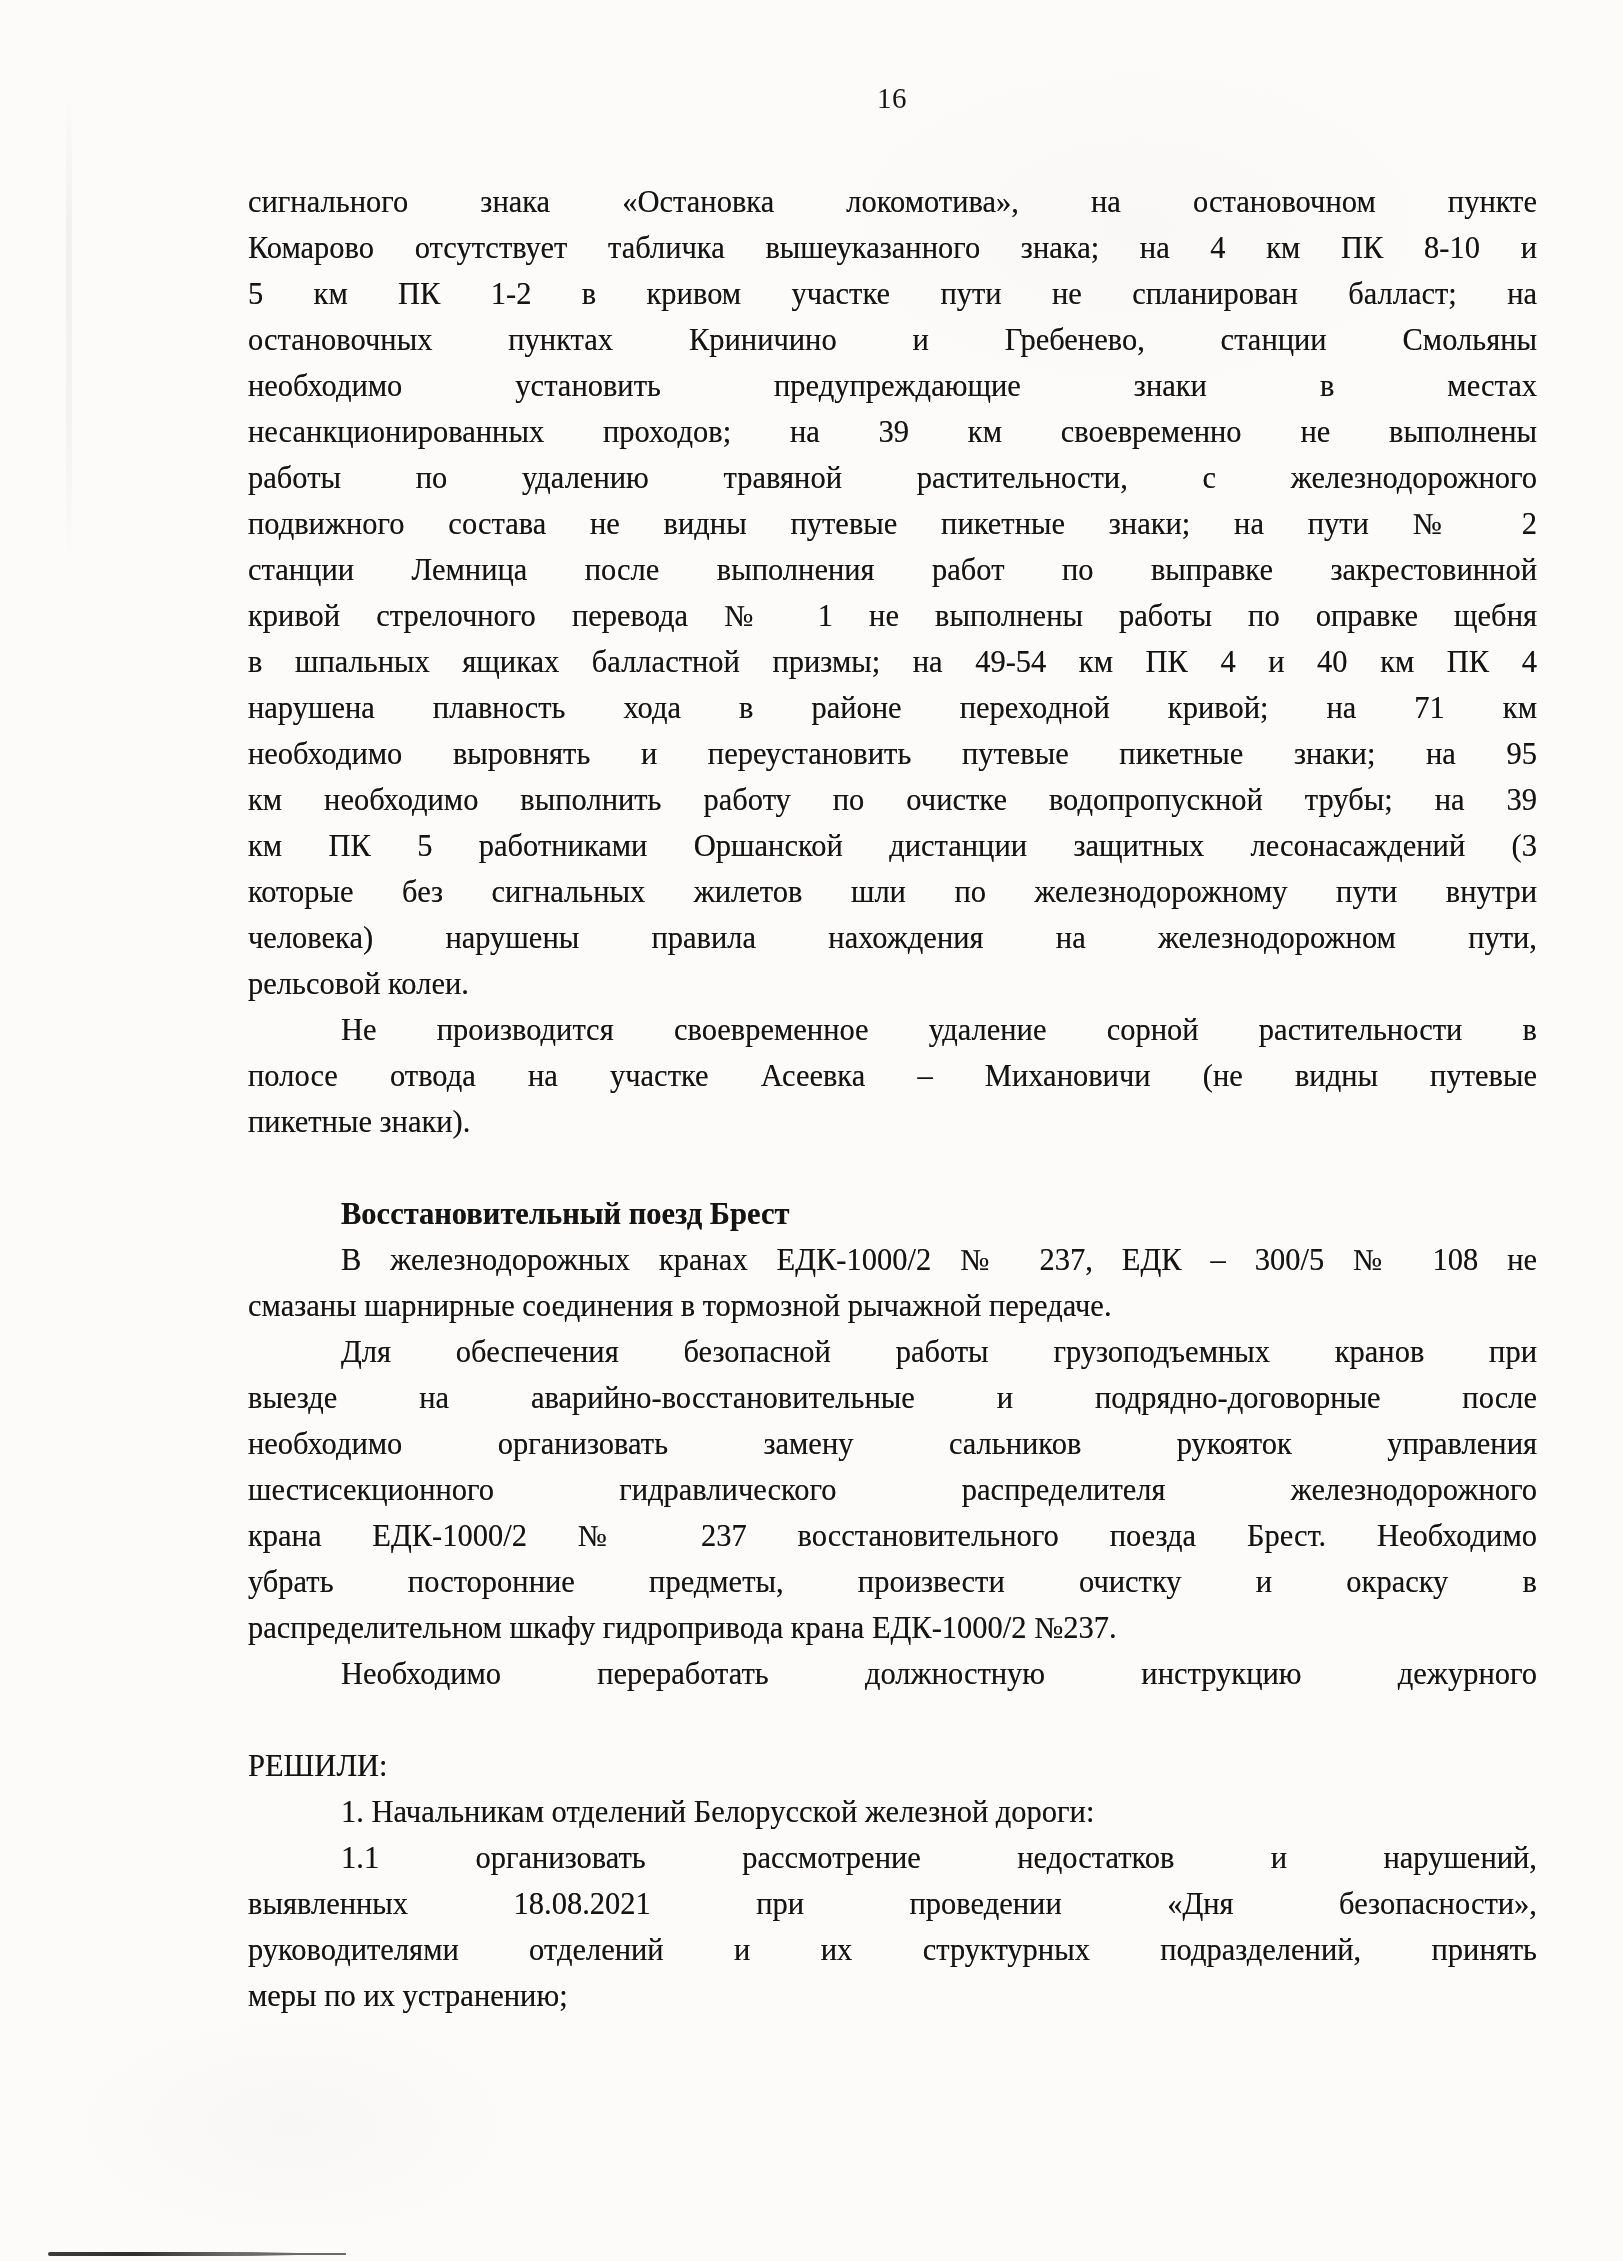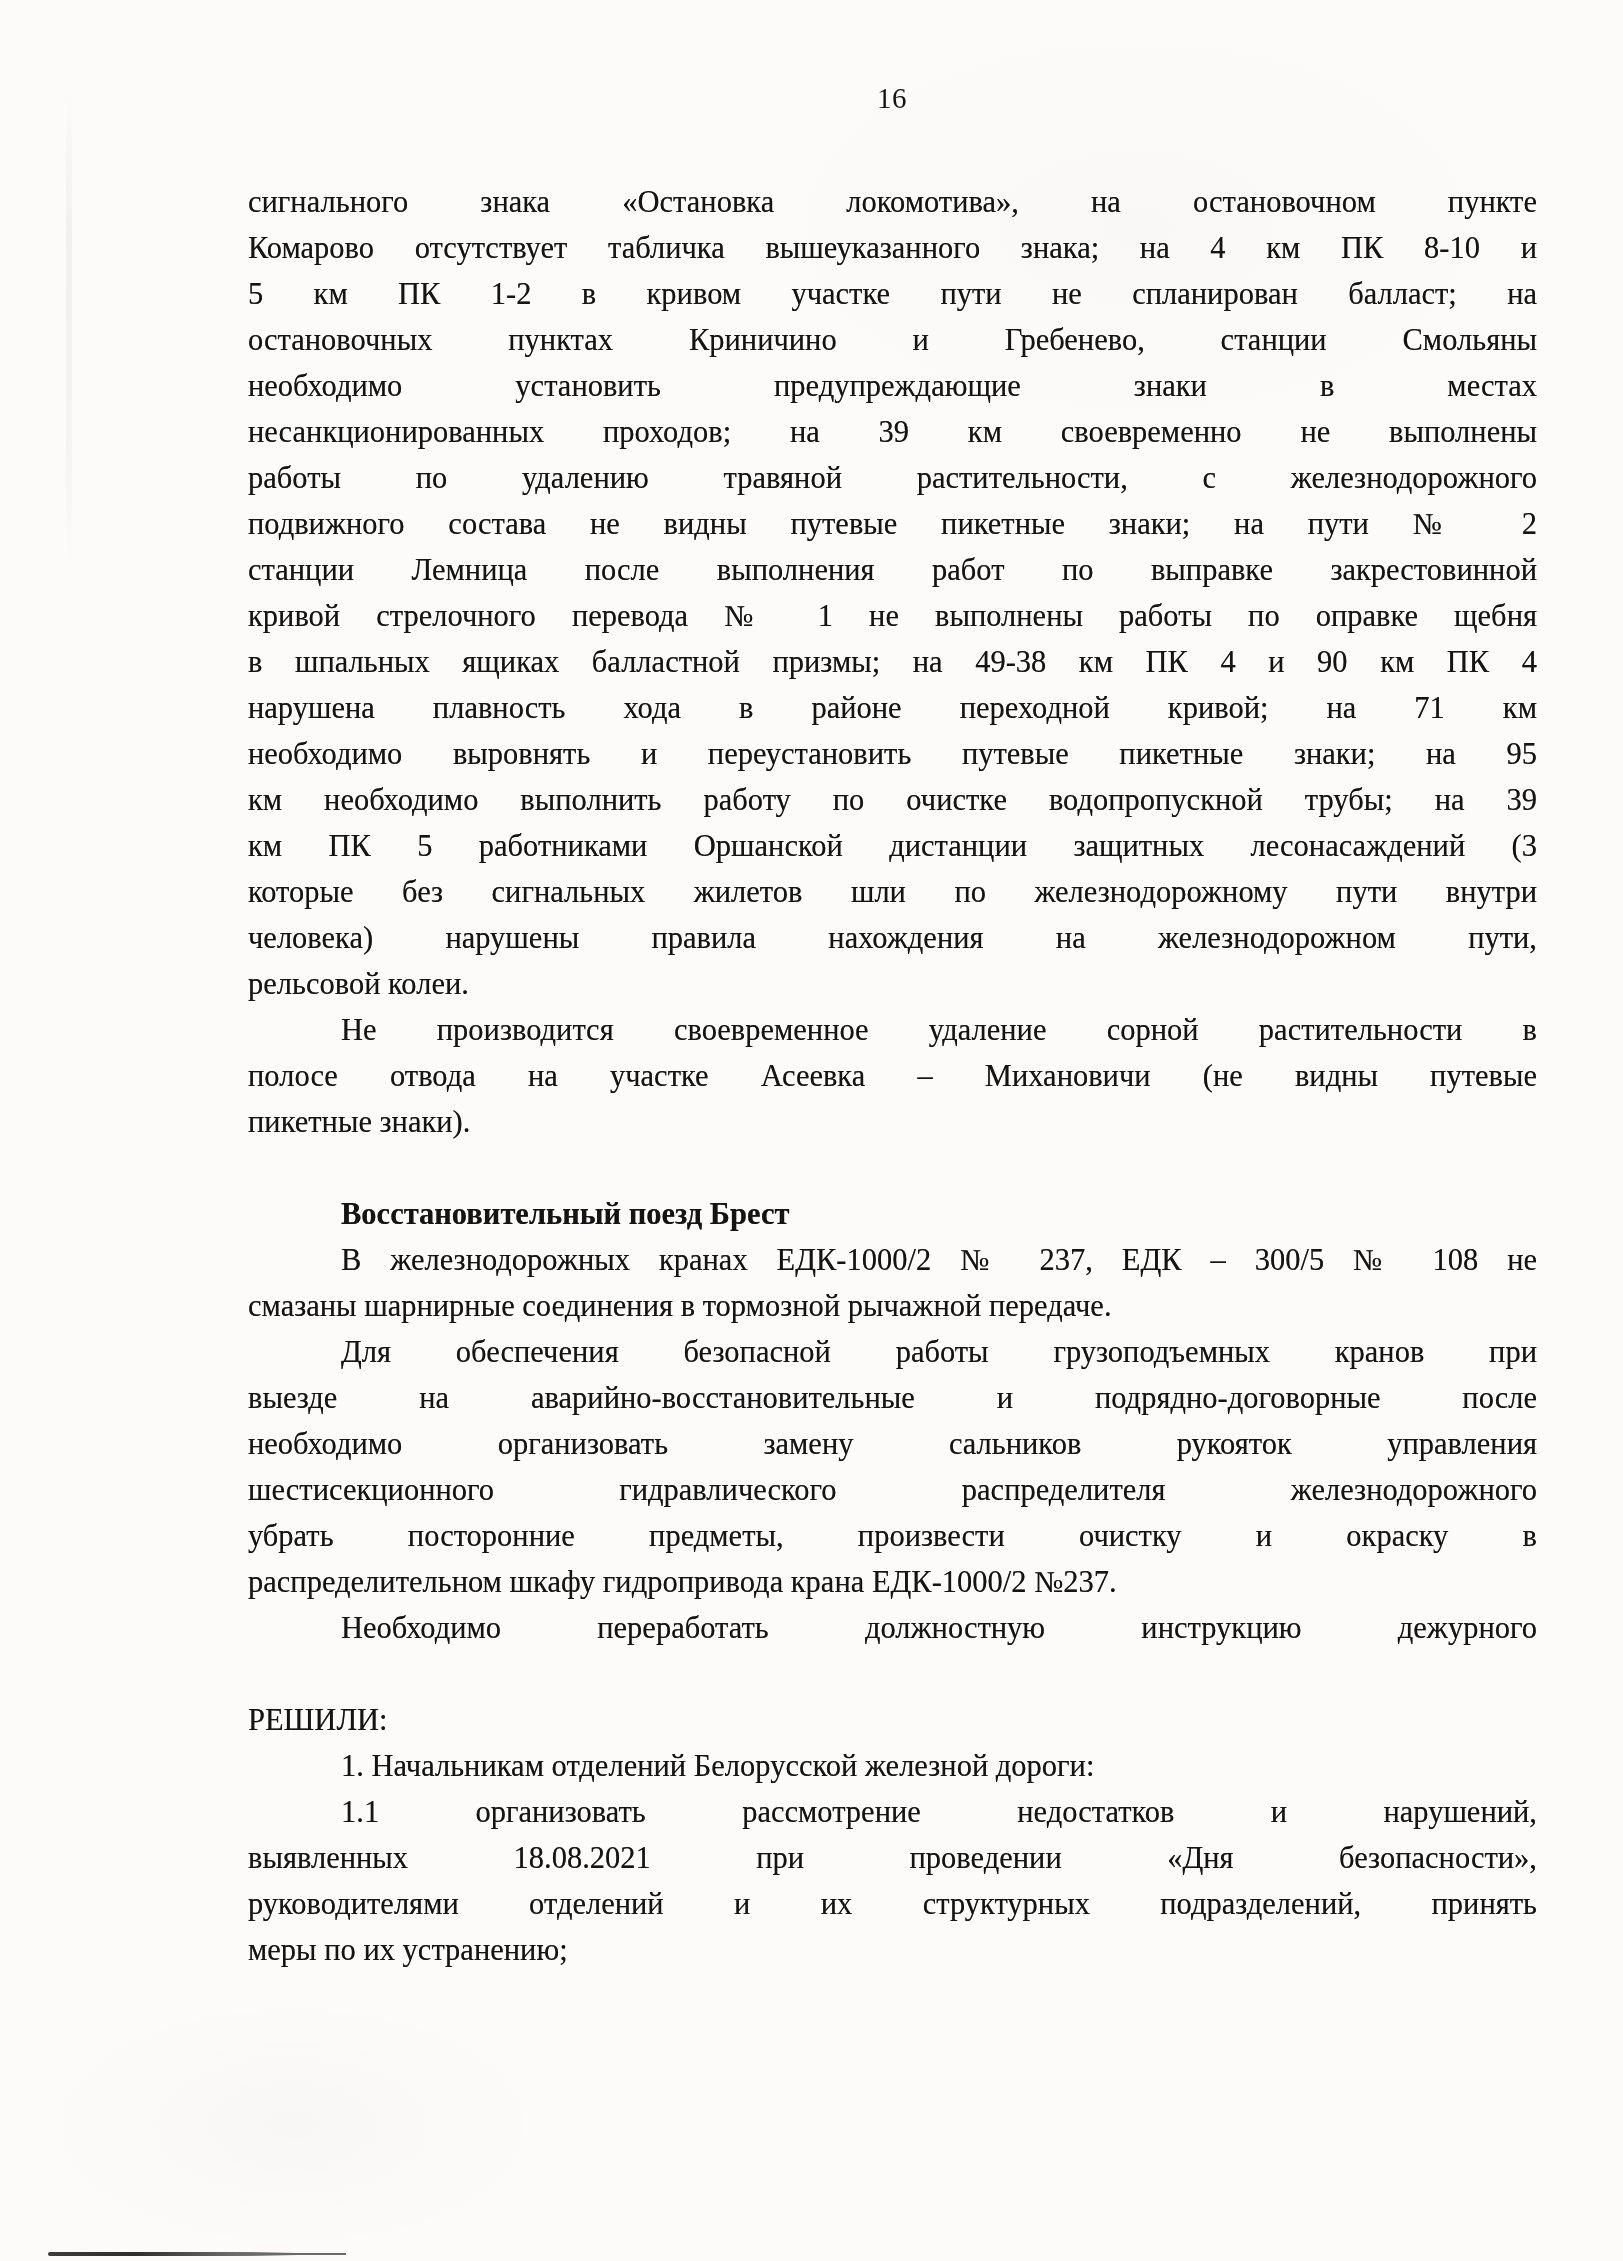--- a/index.html
+++ b/index.html
@@ -57,39 +57,40 @@
       <div class="line jl">сигнального знака «Остановка локомотива», на остановочном пункте</div>
       <div class="line jl">Комарово отсутствует табличка вышеуказанного знака;  на 4 км ПК 8-10 и</div>
       <div class="line jl">5 км ПК 1-2 в кривом участке пути не спланирован балласт; на</div>
       <div class="line jl">остановочных пунктах Криничино и Гребенево, станции Смольяны</div>
       <div class="line jl">необходимо установить предупреждающие знаки в местах</div>
       <div class="line jl">несанкционированных проходов; на 39 км своевременно не выполнены</div>
       <div class="line jl">работы по удалению травяной растительности, с железнодорожного</div>
       <div class="line jl">подвижного состава не видны путевые пикетные знаки; на пути № 2</div>
       <div class="line jl">станции Лемница после выполнения работ по выправке закрестовинной</div>
       <div class="line jl">кривой стрелочного перевода № 1 не выполнены работы по оправке щебня</div>
-      <div class="line jl">в шпальных ящиках балластной призмы; на 49-38 км ПК 4 и 90 км ПК 4</div>
+      <div class="line jl">в шпальных ящиках балластной призмы; на 49-54 км ПК 4 и 40 км ПК 4</div>
       <div class="line jl">нарушена плавность хода в районе переходной кривой; на 71 км</div>
       <div class="line jl">необходимо выровнять и переустановить путевые пикетные знаки;  на 95</div>
       <div class="line jl">км необходимо выполнить работу по очистке водопропускной трубы; на 39</div>
       <div class="line jl">км ПК 5 работниками Оршанской дистанции защитных лесонасаждений (3</div>
       <div class="line jl">которые без сигнальных жилетов шли по железнодорожному пути внутри</div>
       <div class="line jl">человека) нарушены правила нахождения на железнодорожном пути,</div>
       <div class="line ll">рельсовой колеи.</div>
       <div class="line jl indent">Не производится своевременное удаление сорной растительности в</div>
       <div class="line jl">полосе отвода на участке Асеевка – Михановичи (не видны путевые</div>
       <div class="line ll">пикетные знаки).</div>
       <div class="spacer"></div>
       <div class="line heading ll indent">Восстановительный поезд Брест</div>
       <div class="line jl indent">В железнодорожных кранах ЕДК-1000/2 № 237, ЕДК – 300/5 № 108 не</div>
       <div class="line ll">смазаны шарнирные соединения в тормозной рычажной передаче.</div>
       <div class="line jl indent">Для обеспечения безопасной работы грузоподъемных кранов при</div>
       <div class="line jl">выезде на аварийно-восстановительные и подрядно-договорные после</div>
       <div class="line jl">необходимо организовать замену сальников рукояток управления</div>
       <div class="line jl">шестисекционного гидравлического распределителя железнодорожного</div>
+      <div class="line jl">крана ЕДК-1000/2 № 237 восстановительного поезда Брест. Необходимо</div>
       <div class="line jl">убрать посторонние предметы, произвести очистку и окраску в</div>
       <div class="line ll">распределительном шкафу гидропривода крана ЕДК-1000/2 №237.</div>
       <div class="line jl indent">Необходимо переработать должностную инструкцию дежурного</div>
       <div class="spacer"></div>
       <div class="line ll">РЕШИЛИ:</div>
       <div class="line ll indent">1. Начальникам отделений Белорусской железной дороги:</div>
       <div class="line jl indent">1.1 организовать рассмотрение недостатков и нарушений,</div>
       <div class="line jl">выявленных 18.08.2021 при проведении «Дня безопасности»,</div>
       <div class="line jl">руководителями отделений и их структурных подразделений, принять</div>
       <div class="line ll">меры по их устранению;</div>

